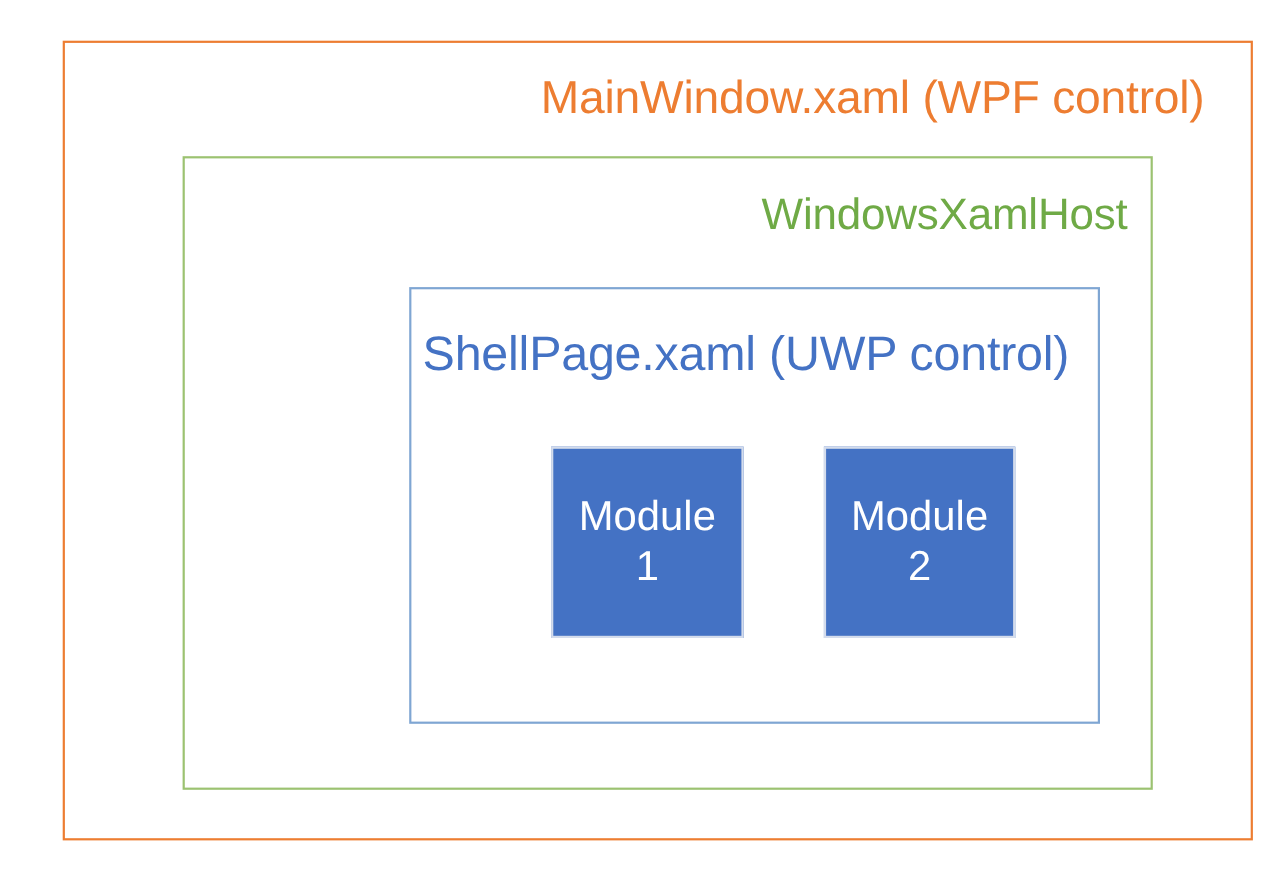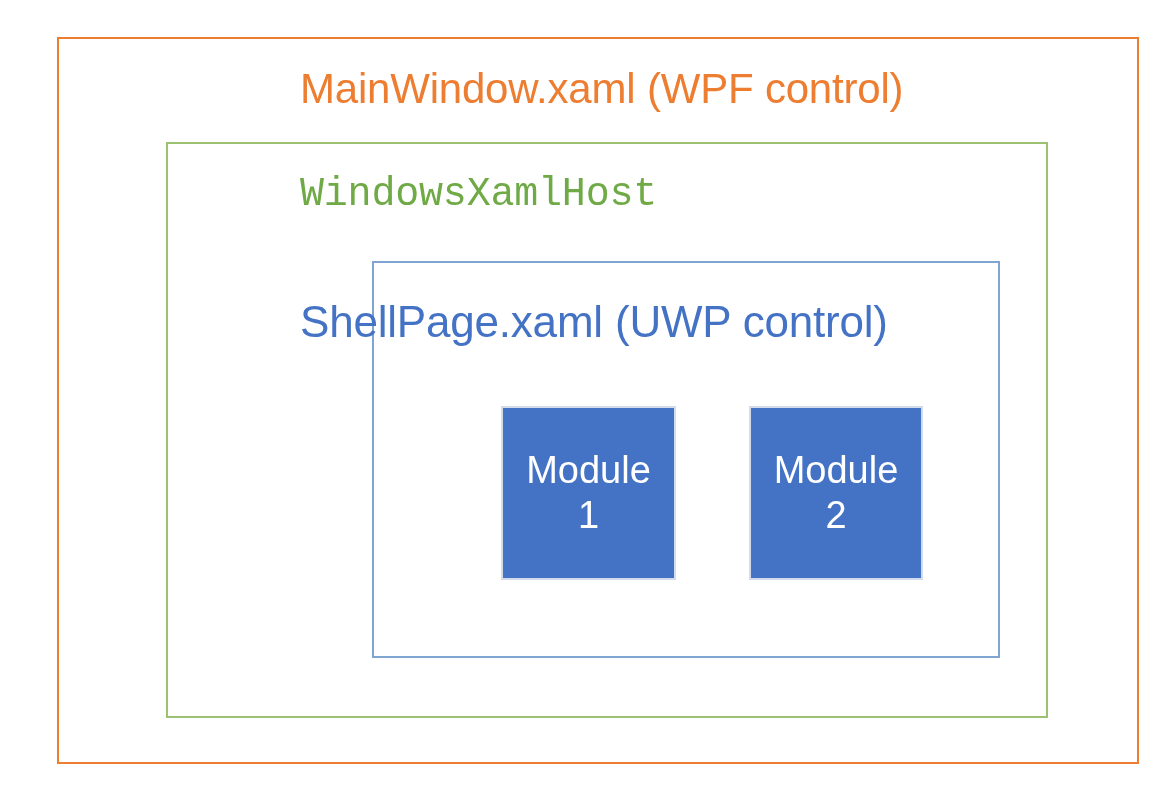--- a/index.html
+++ b/index.html
@@ -54,39 +54,38 @@
     width: 628px;
     height: 397px;
     box-sizing: border-box;
     border: 2px solid #7FA6D3;
     background: transparent;
   }
 
   
   .caption {
     position: absolute;
-    text-align: left;
+    text-align: right;
     white-space: nowrap;
     line-height: 1.0;
     letter-spacing: -0.2px;
   }
   .caption-outer {
     left: 300px;
     top: 68px;
     width: 795px;
     font-size: 42px;
     color: #ED7D31;
   }
   .caption-middle {
     left: 300px;
     top: 175px;
     width: 725px;
     font-size: 40px;
     color: #6FAA46;
-    font-family: Liberation Mono, monospace;
   }
   .caption-inner {
     left: 300px;
     top: 300px;
     width: 672px;
     font-size: 44px;
     color: #4472C4;
   }
 
   

